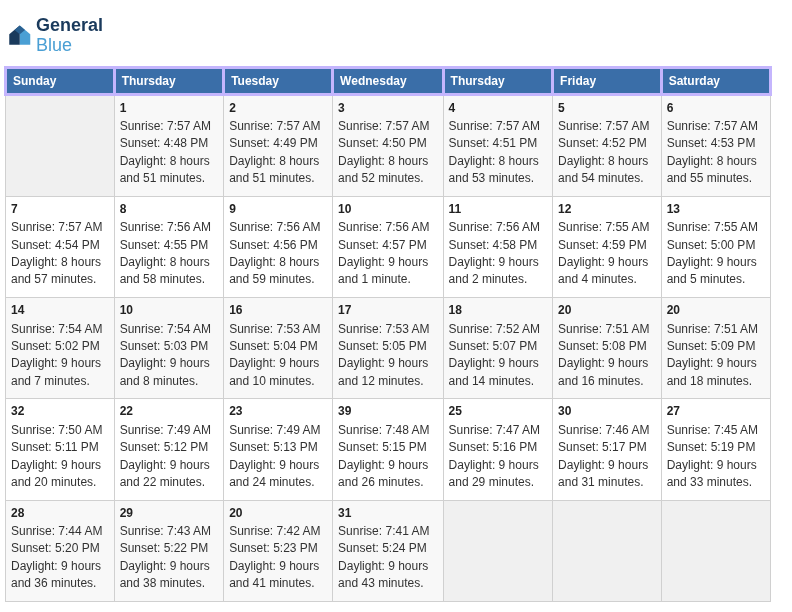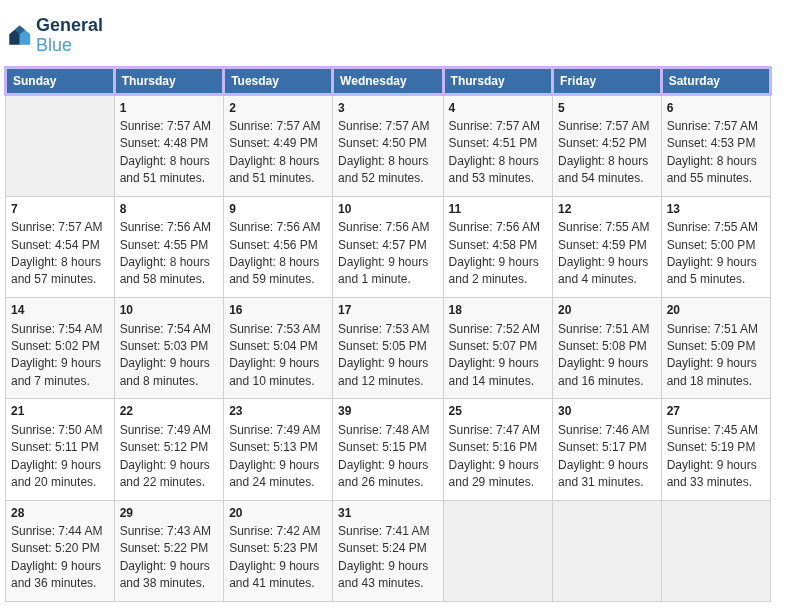--- a/index.html
+++ b/index.html
@@ -208,21 +208,21 @@
             <span class="day-num">20</span>
             <div class="day-info">Sunrise: 7:51 AM<br>Sunset: 5:08 PM<br>Daylight: 9 hours<br>and 16 minutes.</div>
           </td>
           <td>
             <span class="day-num">20</span>
             <div class="day-info">Sunrise: 7:51 AM<br>Sunset: 5:09 PM<br>Daylight: 9 hours<br>and 18 minutes.</div>
           </td>
         </tr>
         <tr>
           <td>
-            <span class="day-num">21</span>
+            <span class="day-num">32</span>
             <div class="day-info">Sunrise: 7:50 AM<br>Sunset: 5:11 PM<br>Daylight: 9 hours<br>and 20 minutes.</div>
           </td>
           <td>
             <span class="day-num">22</span>
             <div class="day-info">Sunrise: 7:49 AM<br>Sunset: 5:12 PM<br>Daylight: 9 hours<br>and 22 minutes.</div>
           </td>
           <td>
             <span class="day-num">23</span>
             <div class="day-info">Sunrise: 7:49 AM<br>Sunset: 5:13 PM<br>Daylight: 9 hours<br>and 24 minutes.</div>
           </td>

